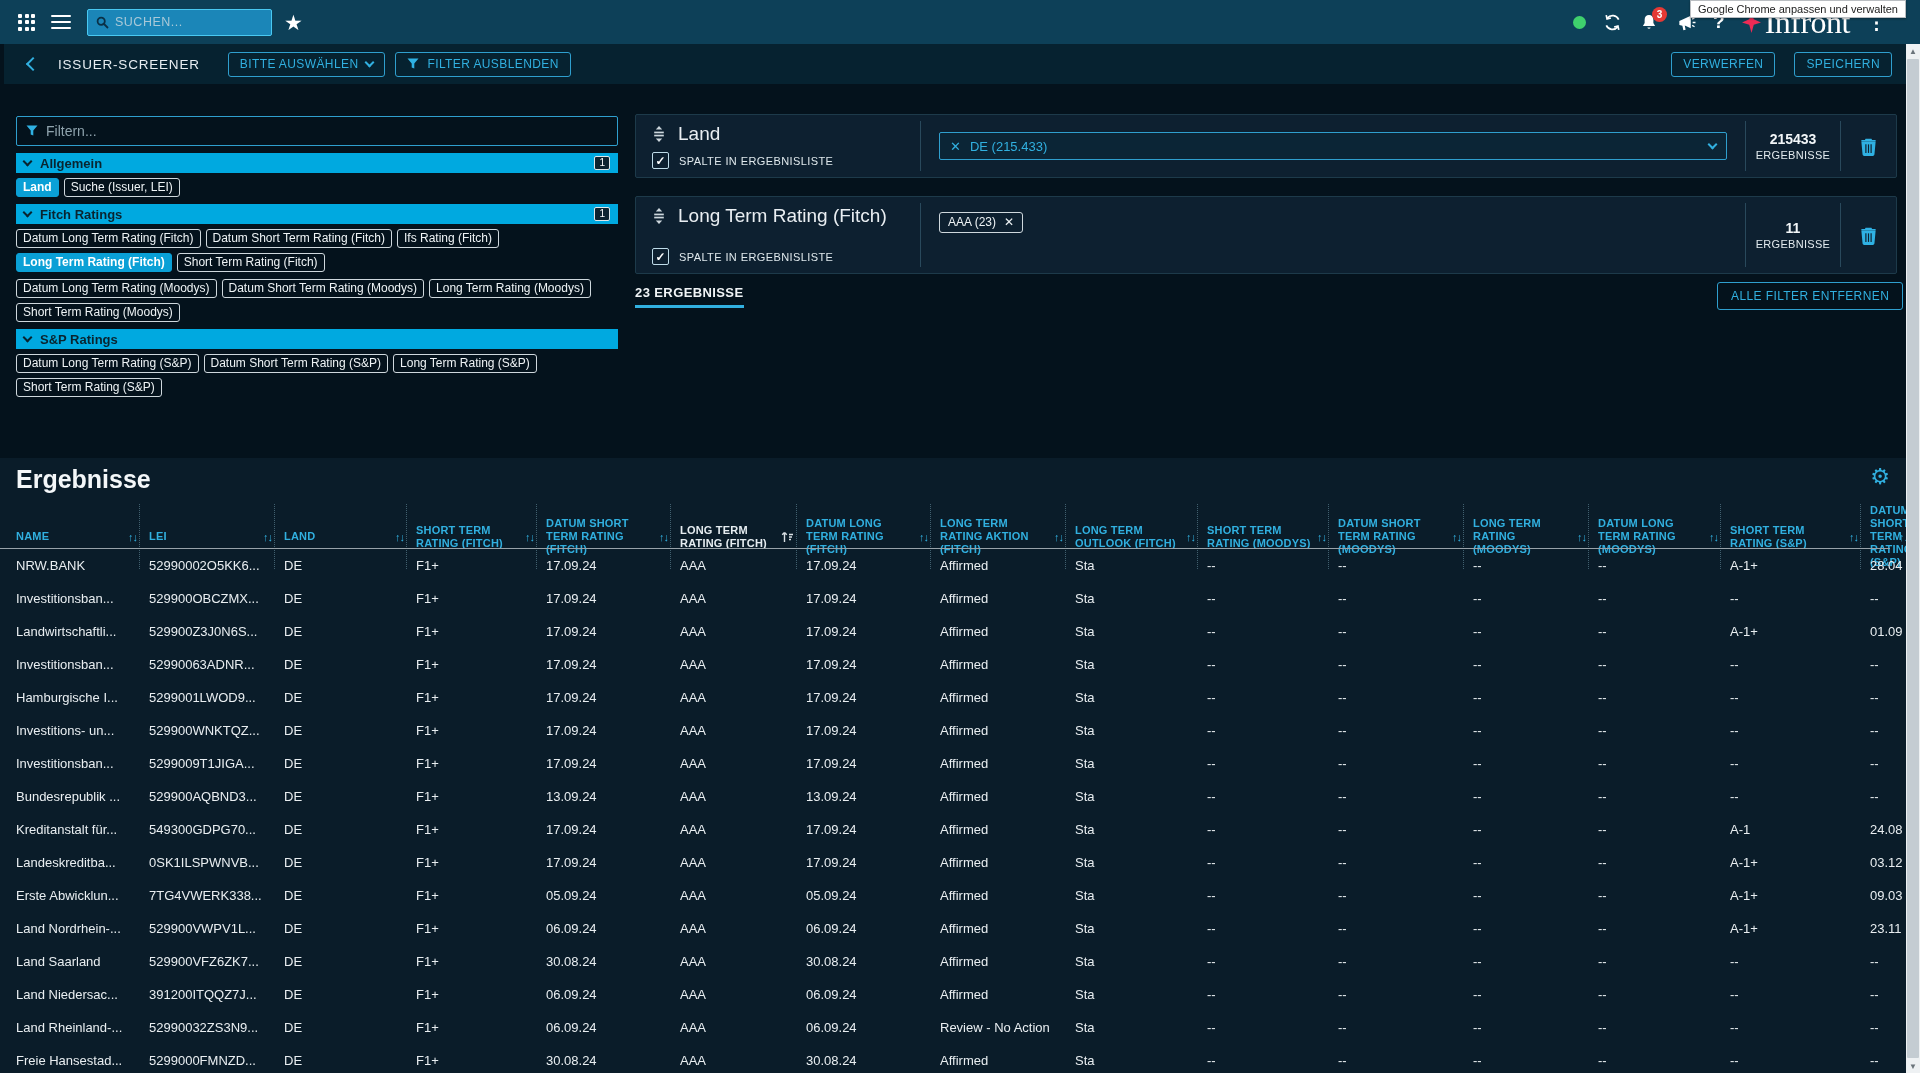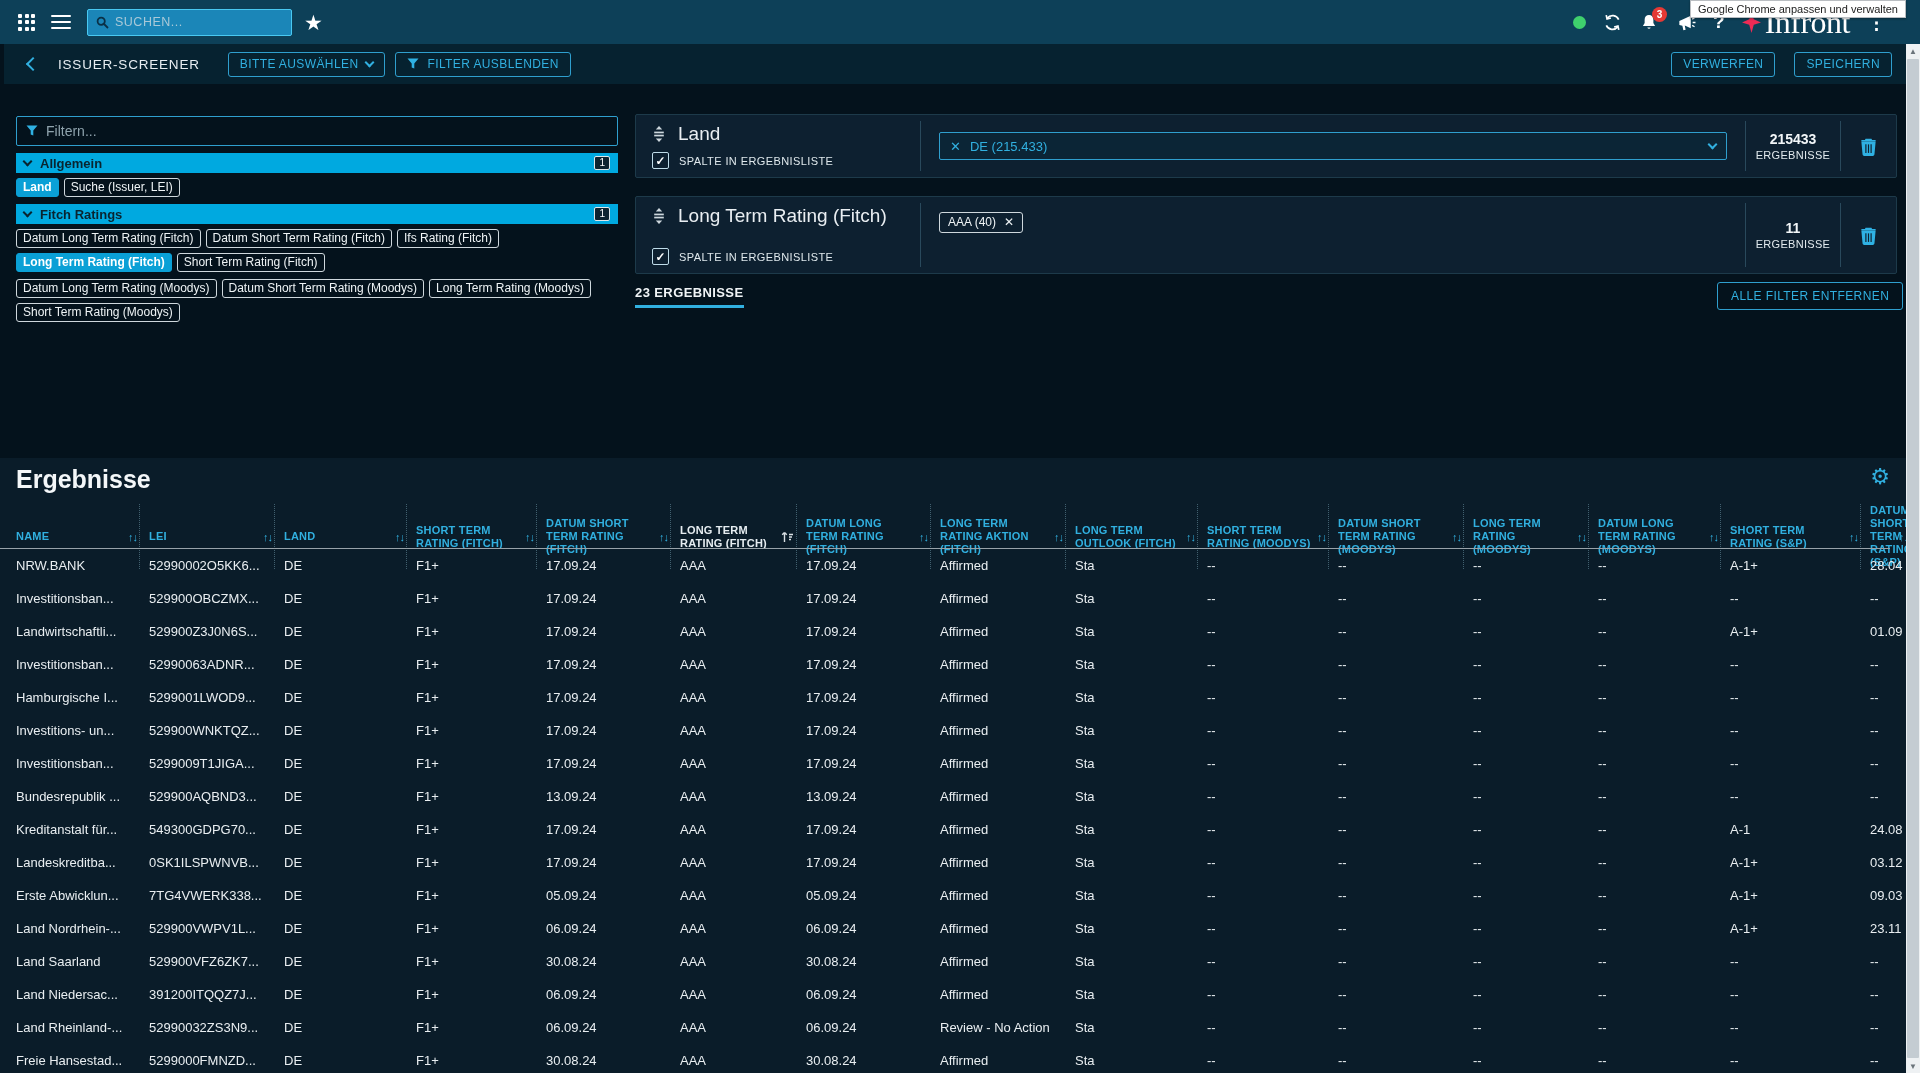--- a/index.html
+++ b/index.html
@@ -15,21 +15,21 @@
   body{
     position:relative;width:1920px;height:1073px;overflow:hidden;
     background:#04121c;font-family:"Liberation Sans",sans-serif;color:#e9eef2;
   }
   
   .topbar{position:absolute;top:0;left:0;width:1920px;height:44px;background:#0d4058;display:flex;align-items:center;}
   .apps-grid{display:grid;grid-template-columns:repeat(3,4px);grid-template-rows:repeat(3,4px);gap:2.5px;margin-left:18px;cursor:pointer;}
   .apps-grid span{background:#fff;border-radius:1px;}
   .hamburger{margin-left:16px;width:20px;cursor:pointer;}
   .hamburger i{display:block;height:2.5px;background:#fff;margin:3.5px 0;border-radius:1px;}
-  .searchbox{margin-left:16px;width:205px;height:27px;background:#1b86b8;border:1px solid #49c9f2;border-radius:2px;display:flex;align-items:center;padding:0 8px;}
+  .searchbox{margin-left:16px;width:185px;height:27px;background:#1b86b8;border:1px solid #49c9f2;border-radius:2px;display:flex;align-items:center;padding:0 8px;}
   .searchbox input{flex:1;background:transparent;border:0;outline:0;color:#cfe6f0;font-size:12.5px;letter-spacing:.5px;font-family:"Liberation Sans",sans-serif;margin-left:6px;}
   .searchbox input::placeholder{color:#a9c9d8;}
   .star{color:#fff;font-size:21px;margin-left:12px;cursor:pointer;line-height:1;}
   .topbar-right{margin-left:auto;display:flex;align-items:center;gap:17px;margin-right:34px;}
   .status-dot{width:13px;height:13px;border-radius:50%;background:var(--status-green);}
   .icon-btn{position:relative;display:flex;align-items:center;justify-content:center;cursor:pointer;}
   .badge{position:absolute;top:-6px;right:-8px;min-width:15px;height:15px;border-radius:8px;background:var(--badge-red);color:#fff;font-size:10px;font-weight:bold;display:flex;align-items:center;justify-content:center;padding:0 3px;}
   .help{color:#fff;font-size:19px;font-weight:bold;cursor:pointer;}
   .brand{display:flex;align-items:center;gap:4px;}
   .brand-text{font-family:"Liberation Serif",serif;font-weight:normal;font-size:32px;color:#fff;letter-spacing:-.5px;}
@@ -224,20 +224,32 @@
         </div>
       </div>
       <div class="fgroup">
         <div class="chips">
           <span class="chip">Datum Long Term Rating (Moodys)</span>
           <span class="chip">Datum Short Term Rating (Moodys)</span>
           <span class="chip">Long Term Rating (Moodys)</span>
           <span class="chip">Short Term Rating (Moodys)</span>
         </div>
       </div>
+      <div class="fgroup">
+        <div class="fgroup-header">
+          <span class="gchev"></span>
+          <span class="glabel">S&amp;P Ratings</span>
+        </div>
+        <div class="chips">
+          <span class="chip">Datum Long Term Rating (S&amp;P)</span>
+          <span class="chip">Datum Short Term Rating (S&amp;P)</span>
+          <span class="chip">Long Term Rating (S&amp;P)</span>
+          <span class="chip">Short Term Rating (S&amp;P)</span>
+        </div>
+      </div>
     </div>
 </div>
 
 <div class="fcard" style="top:114px;height:64px;">
   <div class="fcard-left">
     <div class="fcard-titlerow">
       <span>
           <svg width="14" height="16" viewBox="0 0 14 16" fill="#cdd7dd">
             <path d="M7 0l3.2 3.4H3.8z"></path>
             <rect x="2.2" y="5.6" width="9.6" height="1.7"></rect>
@@ -298,21 +310,21 @@
     <div class="fcard-checkrow">
       <span class="checkbox">
           <span class="ck">✓</span>
         </span>
       <span class="fcard-checklabel">SPALTE IN ERGEBNISLISTE</span>
     </div>
   </div>
   <div class="vdiv"></div>
   <div class="fcard-mid" style="justify-content:flex-start;padding-top:9px;">
     <div class="ftag">
-      <span>AAA (40)</span>
+      <span>AAA (23)</span>
       <span>✕</span>
     </div>
   </div>
   <div class="vdiv"></div>
   <div class="fcard-results">
     <div class="num">11</div>
     <div class="lbl">ERGEBNISSE</div>
   </div>
   <div class="vdiv"></div>
   <div class="fcard-trash">

